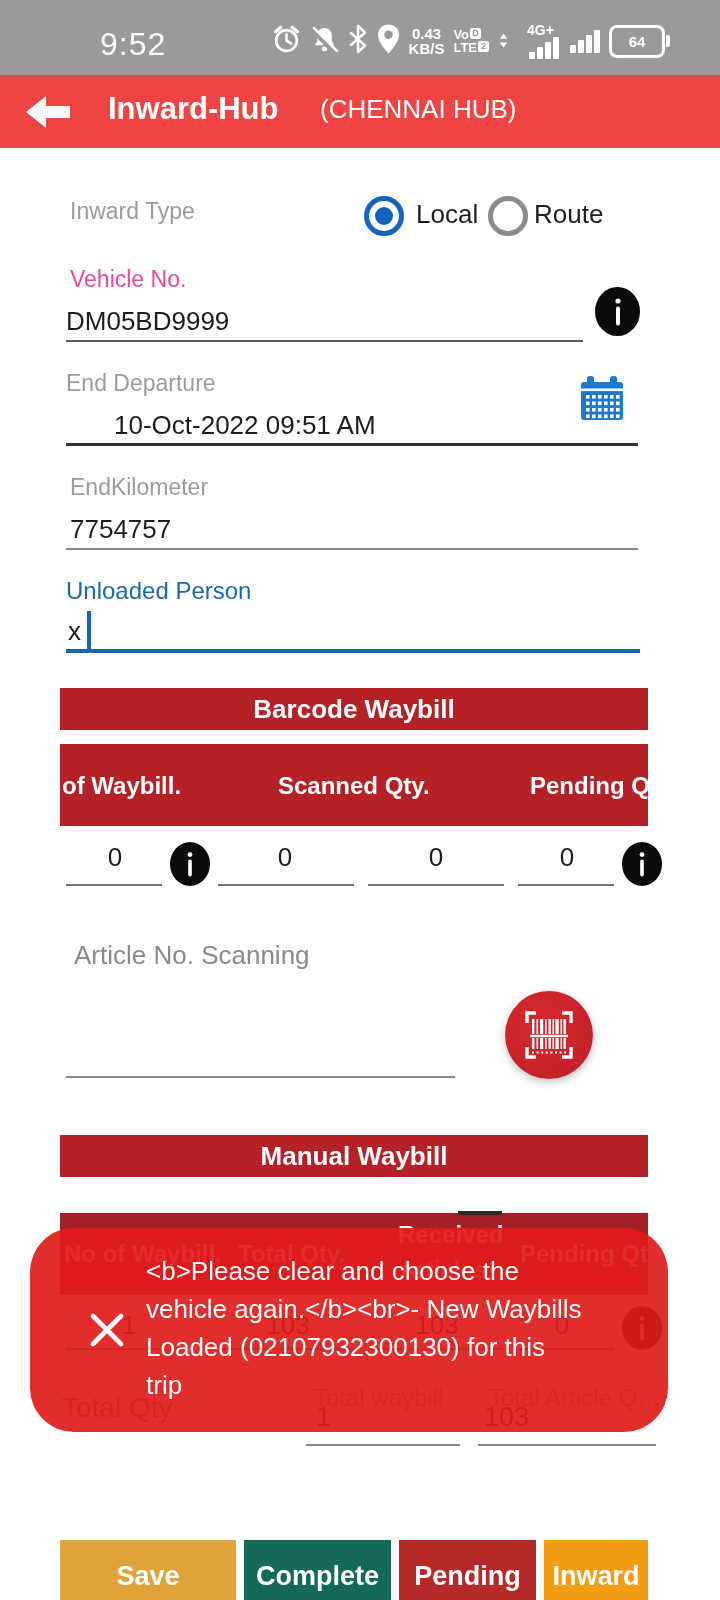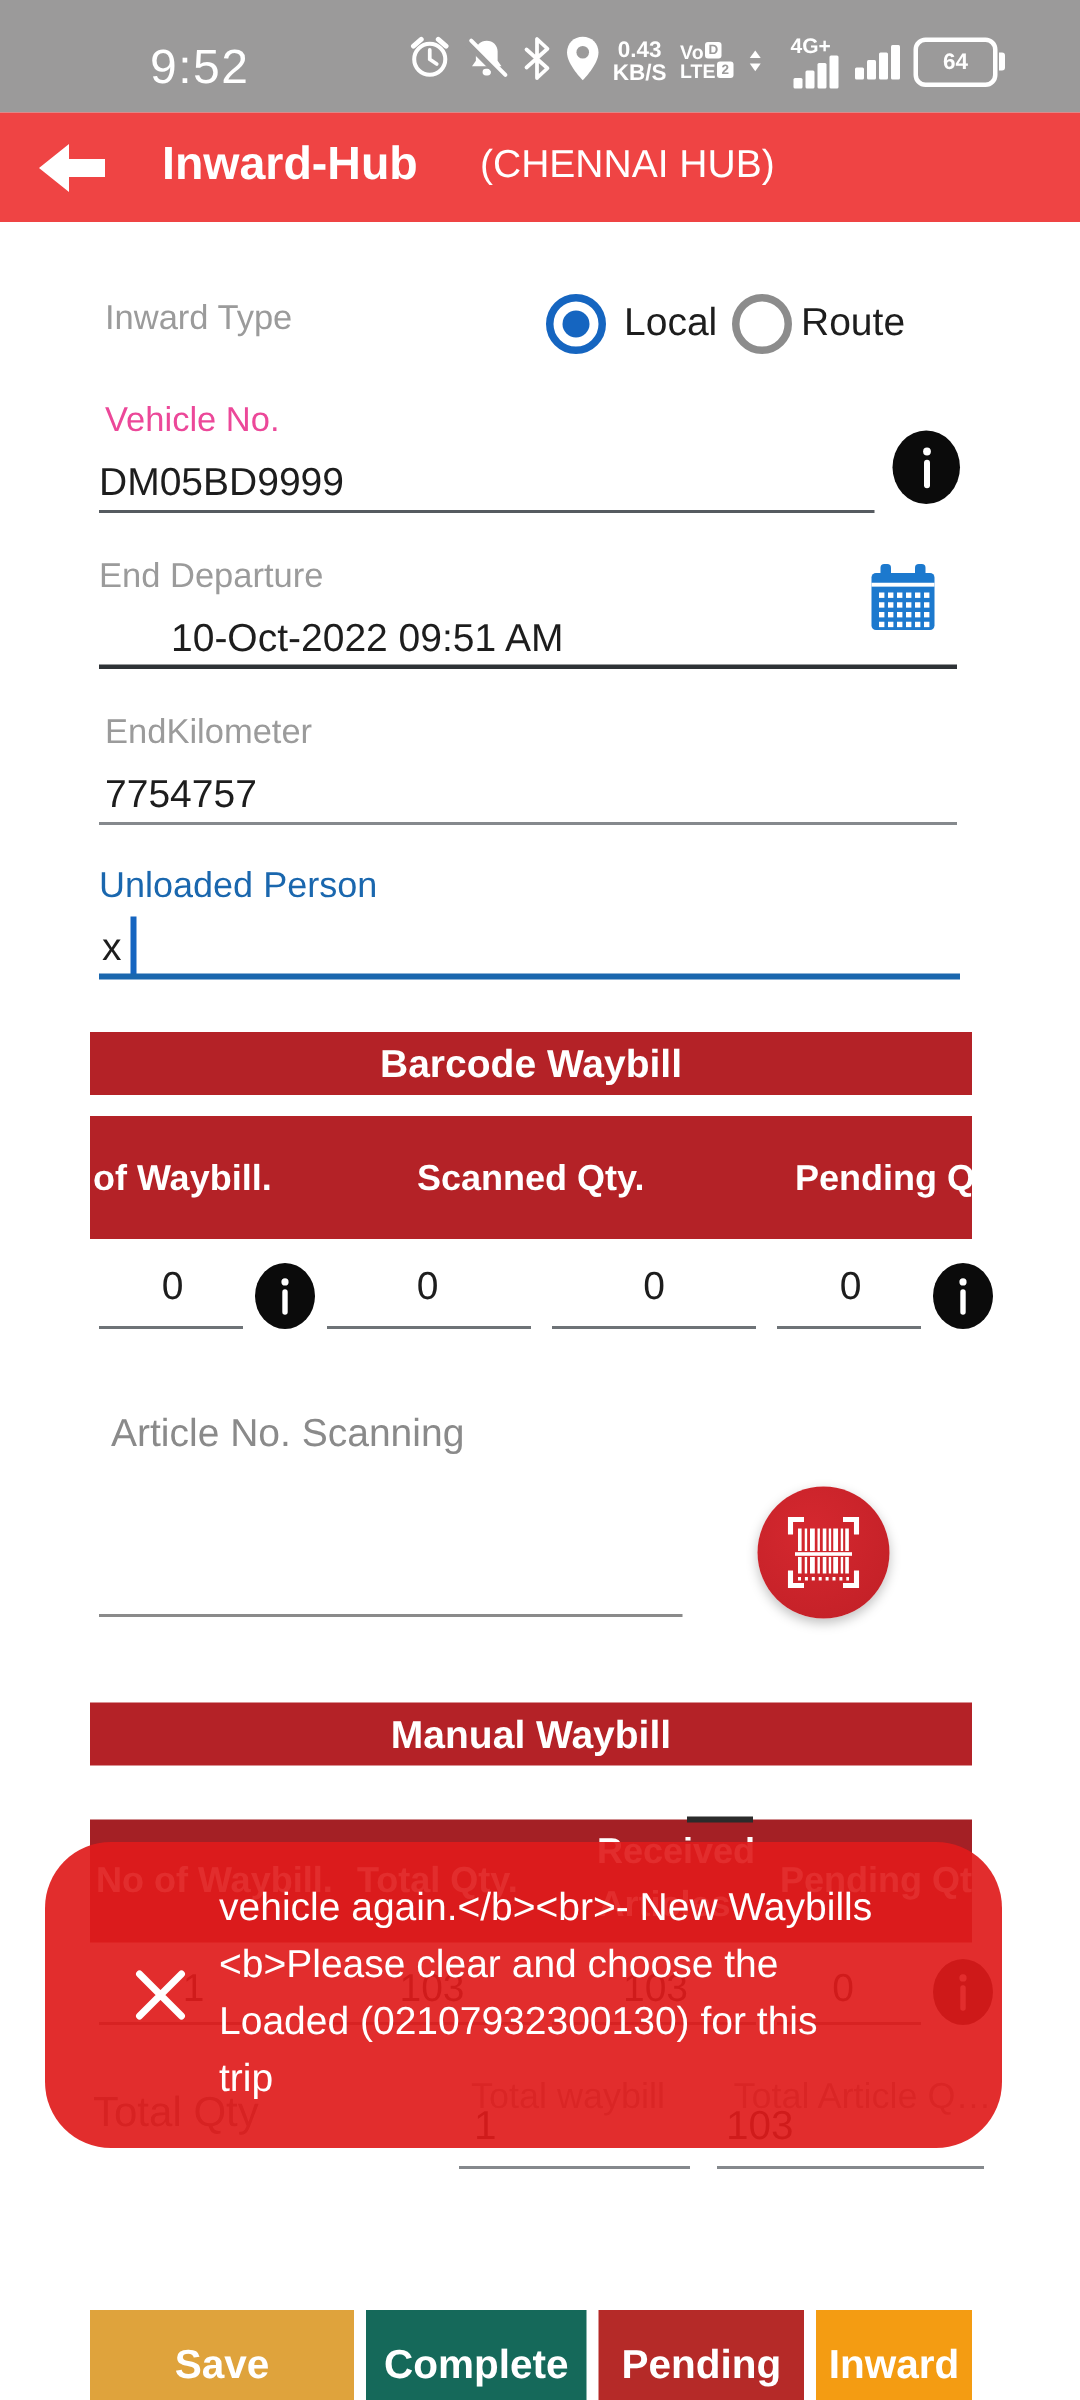--- a/index.html
+++ b/index.html
@@ -290,22 +290,22 @@
   <div class="uline" style="left:306px;top:1444px;width:154px;"></div>
   <div class="uline" style="left:478px;top:1444px;width:178px;"></div>
 
   <div class="toast">
     <span class="abs" style="left:58px;top:83px;">
       <svg width="38" height="38" viewBox="0 0 38 38">
           <path d="M5 5 L33 33 M33 5 L5 33" stroke="#fff" stroke-width="4.6" stroke-linecap="round"></path>
         </svg>
     </span>
     <div class="abs" style="left:116px;top:24px;">
+      <div class="toast-line">&lt;b&gt;Please clear and choose the</div>
       <div class="toast-line">vehicle again.&lt;/b&gt;&lt;br&gt;- New Waybills</div>
-      <div class="toast-line">&lt;b&gt;Please clear and choose the</div>
       <div class="toast-line">Loaded (02107932300130) for this</div>
       <div class="toast-line">trip</div>
     </div>
   </div>
 
   <div class="btn" style="left:60px;width:176px;background:#DFA33C;">
     <span>Save</span>
   </div>
   <div class="btn" style="left:244px;width:147px;background:#15695A;">
     <span>Complete</span>

